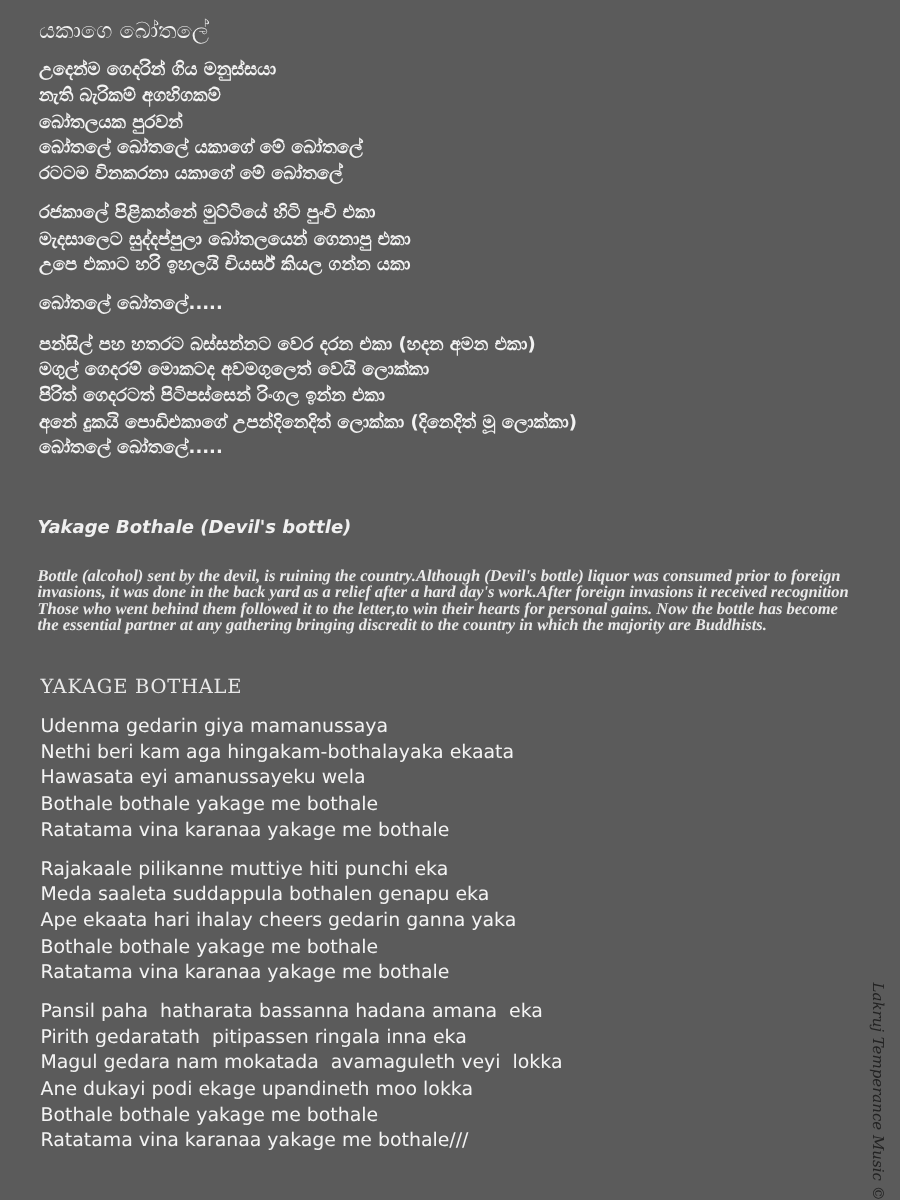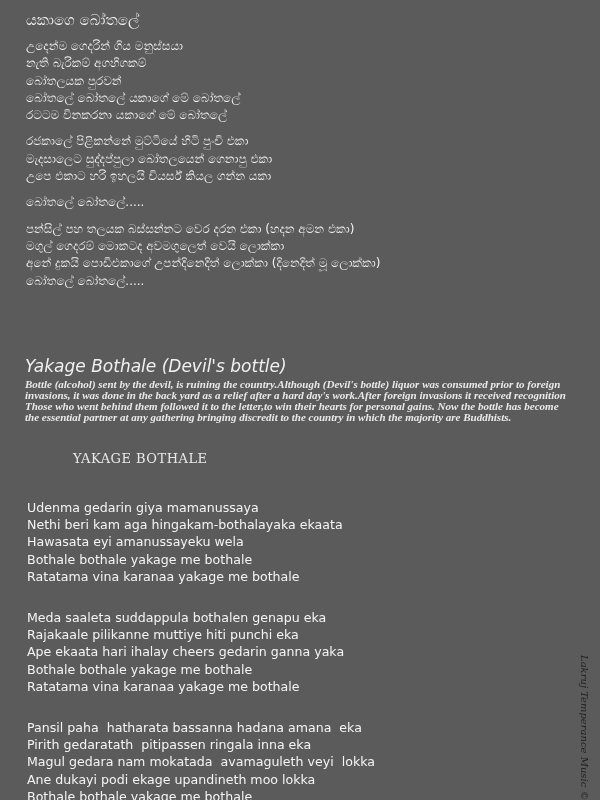--- a/index.html
+++ b/index.html
@@ -38,28 +38,29 @@
       font-size: 12px;
       line-height: 17.3px;
       color: #f2f2f2;
     }
     .sinhala-lyrics .stanza {
       margin-bottom: 9px;
     }
     .sinhala-lyrics .line {
       display: block;
       white-space: nowrap;
+      font-weight: bold;
     }
     .eng-heading {
       position: absolute;
       left: 25px;
-      top: 356px;
-      font-size: 17px;
+      top: 344px;
+      font-size: 12px;
       font-style: italic;
-      font-weight: normal;
+      font-weight: bold;
       color: #f0f0f0;
       font-family: "DejaVu Sans", sans-serif;
     }
     .eng-desc {
       position: absolute;
       left: 25px;
       top: 379px;
       width: 560px;
       font-size: 11px;
       line-height: 11px;
@@ -73,34 +74,32 @@
       white-space: nowrap;
     }
     .roman-title {
       position: absolute;
       left: 27px;
       top: 451px;
       font-size: 13px;
       letter-spacing: 0.5px;
       color: #e8e8e8;
       font-family: "DejaVu Serif", serif;
-      margin-left: 46px;
     }
     .roman-lyrics {
       position: absolute;
       left: 27px;
       top: 475px;
       font-size: 12.6px;
       line-height: 17.2px;
       color: #f4f4f4;
       font-family: "DejaVu Sans", sans-serif;
     }
     .roman-lyrics .stanza {
       margin-bottom: 9px;
-      margin-top: 24px;
     }
     .roman-lyrics .line {
       display: block;
       white-space: pre;
     }
     .credit {
       position: absolute;
       left: 590px;
       top: 655px;
       transform-origin: left top;
@@ -129,22 +128,23 @@
     </div>
     <div class="stanza">
       <span class="line">රජකාලේ පිළිකන්නේ මුට්ටියේ හිටි පුංචි එකා</span>
       <span class="line">මැදසාලෙට සුද්දප්පුලා බෝතලයෙන් ගෙනාපු එකා</span>
       <span class="line">උපෙ එකාට හරි ඉහලයි චියර්ස් කියල ගන්න යකා</span>
     </div>
     <div class="stanza">
       <span class="line">බෝතලේ බෝතලේ.....</span>
     </div>
     <div class="stanza">
-      <span class="line">පන්සිල් පහ තලයක බස්සන්නට වෙර දරන එකා (හදන අමන එකා)</span>
+      <span class="line">පන්සිල් පහ හතරට බස්සන්නට වෙර දරන එකා (හදන අමන එකා)</span>
       <span class="line">මගුල් ගෙදරම් මොකටද අවමගුලෙත් වෙයි ලොක්කා</span>
+      <span class="line">පිරිත් ගෙදරටත් පිටිපස්සෙන් රිංගල ඉන්න එකා</span>
       <span class="line">අනේ දුකයි පොඩිඑකාගේ උපන්දිනෙදිත් ලොක්කා (දිනෙදිත් මූ ලොක්කා)</span>
       <span class="line">බෝතලේ බෝතලේ.....</span>
     </div>
   </div>
 
   <div class="eng-heading">Yakage Bothale (Devil's bottle)</div>
 
   <div class="eng-desc">
     <span class="line">Bottle (alcohol) sent by the devil, is ruining the country.Although (Devil's bottle) liquor was consumed prior to foreign</span>
     <span class="line">invasions, it was done in the back yard as a relief after a hard day's work.After foreign invasions it received recognition</span>
@@ -156,22 +156,22 @@
 
   <div class="roman-lyrics">
     <div class="stanza">
       <span class="line">Udenma gedarin giya mamanussaya</span>
       <span class="line">Nethi beri kam aga hingakam-bothalayaka ekaata</span>
       <span class="line">Hawasata eyi amanussayeku wela</span>
       <span class="line">Bothale bothale yakage me bothale</span>
       <span class="line">Ratatama vina karanaa yakage me bothale</span>
     </div>
     <div class="stanza">
+      <span class="line">Rajakaale pilikanne muttiye hiti punchi eka</span>
       <span class="line">Meda saaleta suddappula bothalen genapu eka</span>
-      <span class="line">Rajakaale pilikanne muttiye hiti punchi eka</span>
       <span class="line">Ape ekaata hari ihalay cheers gedarin ganna yaka</span>
       <span class="line">Bothale bothale yakage me bothale</span>
       <span class="line">Ratatama vina karanaa yakage me bothale</span>
     </div>
     <div class="stanza">
       <span class="line">Pansil paha  hatharata bassanna hadana amana  eka</span>
       <span class="line">Pirith gedaratath  pitipassen ringala inna eka</span>
       <span class="line">Magul gedara nam mokatada  avamaguleth veyi  lokka</span>
       <span class="line">Ane dukayi podi ekage upandineth moo lokka</span>
       <span class="line">Bothale bothale yakage me bothale</span>

